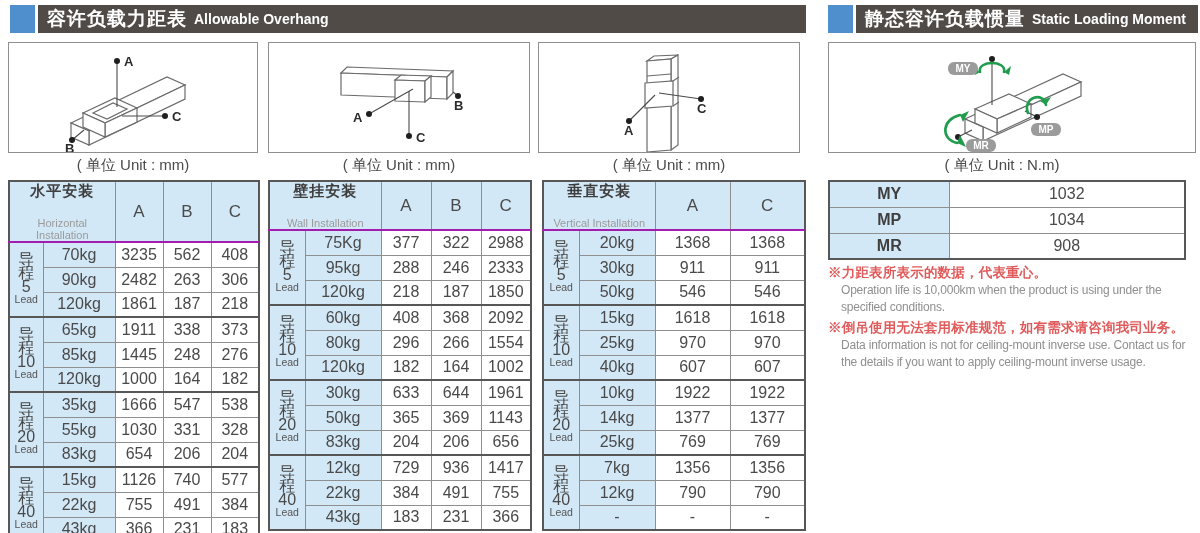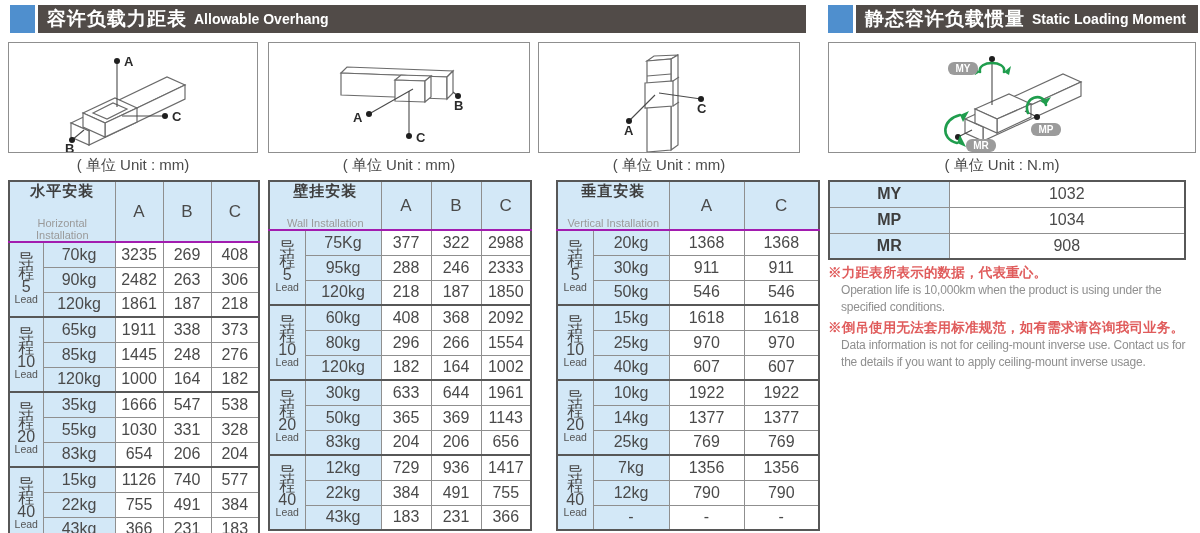--- a/index.html
+++ b/index.html
@@ -196,21 +196,21 @@
         <tbody>
           <tr class="group-first">
             <td class="lead-cell" rowspan="3">
               <div class="lz">导</div>
               <div class="lz">程</div>
               <div class="ln">5</div>
               <div class="le">Lead</div>
             </td>
             <td class="kg-cell">70kg</td>
             <td class="val-cell">3235</td>
-            <td class="val-cell">269</td>
+            <td class="val-cell">562</td>
             <td class="val-cell">408</td>
           </tr>
           <tr>
             <td class="kg-cell">90kg</td>
             <td class="val-cell">2482</td>
             <td class="val-cell">263</td>
             <td class="val-cell">306</td>
           </tr>
           <tr>
             <td class="kg-cell">120kg</td>
@@ -406,21 +406,21 @@
           </tr>
           <tr>
             <td class="kg-cell">43kg</td>
             <td class="val-cell">183</td>
             <td class="val-cell">231</td>
             <td class="val-cell">366</td>
           </tr>
         </tbody>
       </table>
   </div>
-  <div class="tbl-wrap" style="left:556px; width:214px;">
+  <div class="tbl-wrap" style="left:542px; width:214px;">
     <table class="install">
         <colgroup>
           <col style="width: 36px;">
           <col style="width: 76px;">
           <col style="width: 75px;">
           <col style="width: 75px;">
         </colgroup>
         <thead>
           <tr>
             <th class="title-cell" colspan="2">

